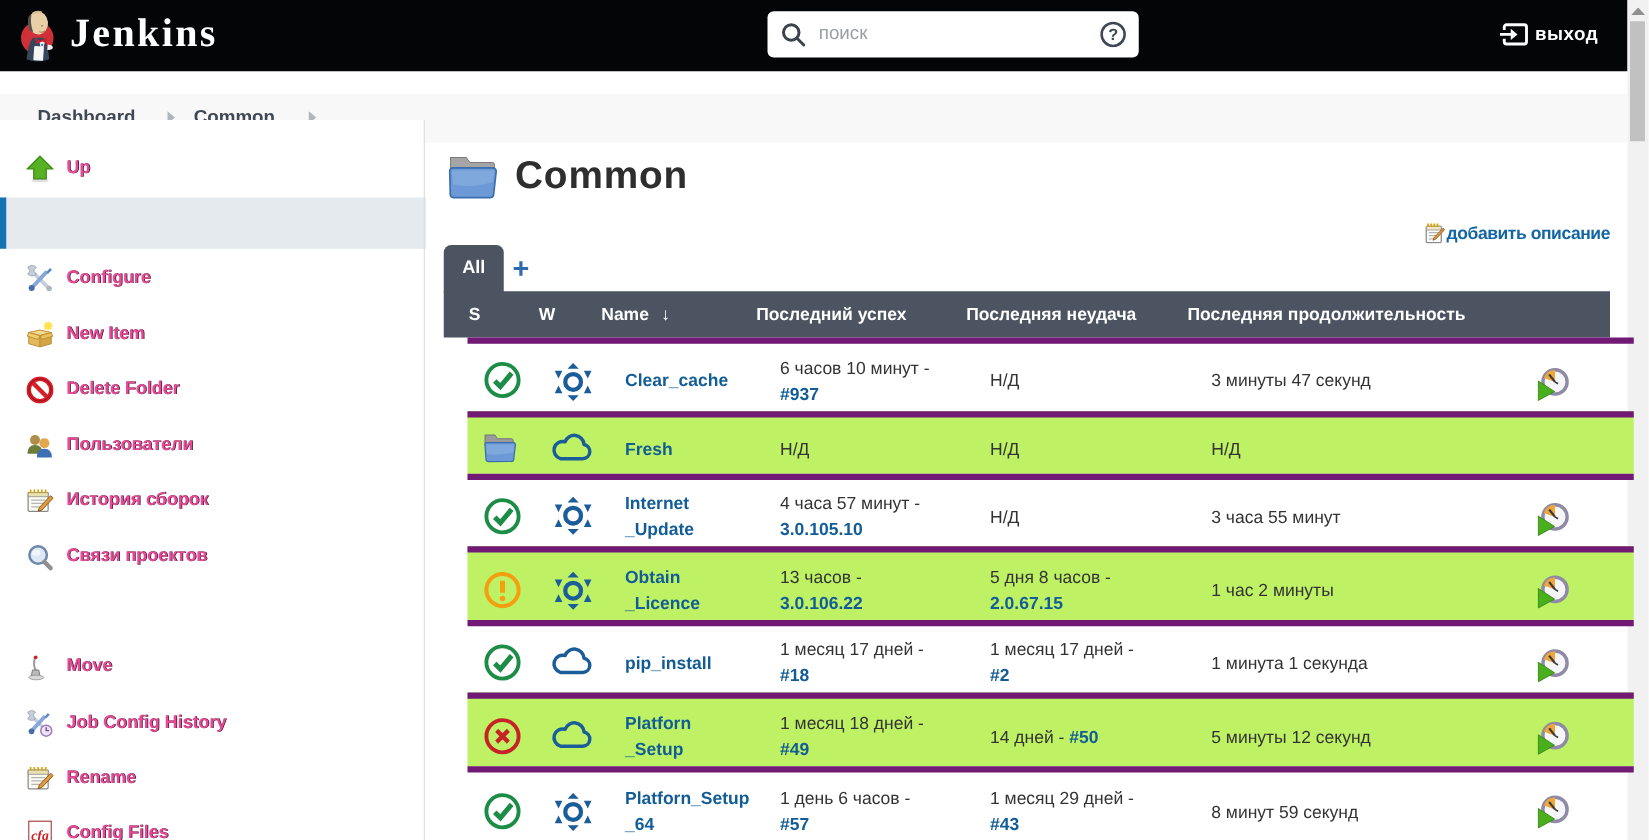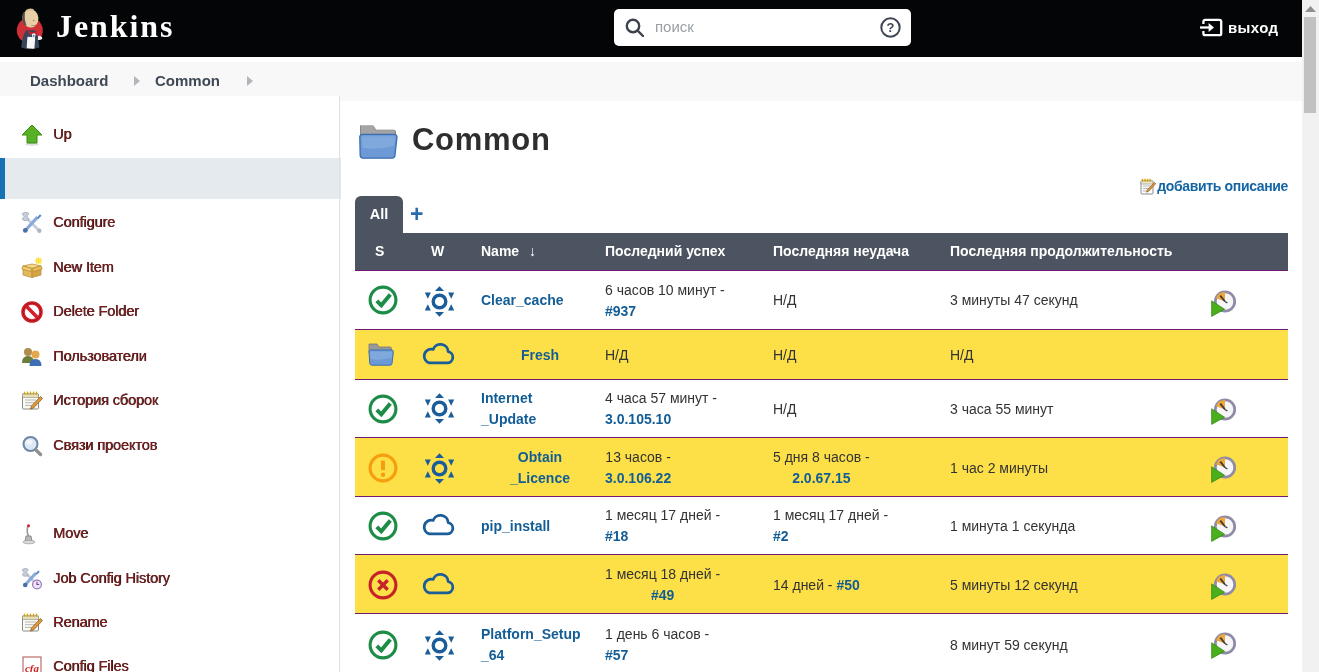--- a/index.html
+++ b/index.html
@@ -15,43 +15,43 @@
     font-weight:bold; font-size:32px; letter-spacing:1.9px; }
   #search { left:614px; top:9px; width:297px; height:37px; background:#fff; border-radius:5px; }
   #searchPh { left:655px; top:18px; font-size:15px; color:#9a9fa4; }
   #logout { left:1228px; top:19px; color:#fff; font-weight:bold; font-size:15px; letter-spacing:0.4px;}
 
   
   #sb { left:1302px; top:0; width:17px; height:672px; background:#f1f1f1; }
   #sbThumb { left:1304px; top:17px; width:12px; height:96px; background:#c1c1c1; }
 
   
-  #crumbs { left:0; top:62px; width:1302px; height:39px; background:#f8f8f8;text-align:center; }
+  #crumbs { left:0; top:75px; width:1302px; height:39px; background:#f8f8f8;text-align:center; }
   .crumb { position:absolute; top:10px; font-size:15px; font-weight:bold; color:#3f4854; }
 
   
   #side { left:0; top:96px; width:339px; height:576px; background:#fff; }
   .titem { position:absolute; left:0; width:339px; height:44px; }
   .titem .ticon { position:absolute; left:21px; top:11px; width:22px; height:22px; }
-  .titem .ttext { position:absolute; left:53px; top:13px; font-size:14.5px; letter-spacing:-0.1px; color:#7f1d1d; text-shadow:0.6px 0 0 #222; }
+  .titem .ttext { position:absolute; left:53px; top:13px; font-size:14.5px; letter-spacing:-0.1px; color:#ec4899; text-shadow:0.6px 0 0 #222;font-weight:bold; }
   #selItem { left:0px; top:62px; width:341px; height:41px; background:#e4eaee; border-left:5px solid #1573b4; }
   #sideDiv { left:339px; top:96px; width:1px; height:576px; background:#e0e0e0; }
 
   
   #mainTitle { left:412px; top:122px; font-size:31px; font-weight:bold; color:#2e2e2e; letter-spacing:0.7px; }
   #addDesc { right:31px; top:178px; font-size:14px; letter-spacing:-0.35px; font-weight:bold; color:#1465a4; }
   #tabAll { left:355px; top:196px; width:48px; height:38px; background:#4b5460; border-radius:6px 6px 0 0;
      color:#fff; font-weight:bold; font-size:14.5px; text-align:center; line-height:37px; }
   #tabPlus { left:410px; top:201px; color:#2b6cb0; font-size:23px; font-weight:bold; }
   #thead { left:355px; top:233px; width:933px; height:37px; background:#4b5460; color:#fff;
      font-weight:bold; font-size:14px; }
   .th { position:absolute; top:10px; }
 
-  .row { position:absolute; left:355px; width:933px; border-top:1px solid #701a75; }
-  .odd { background:#fde047;text-align:center; }
+  .row { position:absolute; left:374px; width:933px; border-top:5px solid #701a75; }
+  .odd { background:#bef264; }
   .cell { position:absolute; font-size:14px; color:#333; line-height:21px; }
   .lnk { color:#135d96; font-weight:bold; text-decoration:none; }
   .nm  { position:absolute; left:481px; width:118px; font-size:14px; line-height:21px; }
   .cicon { position:absolute; }
 </style>
 </head>
 <body>
 <div id="page">
   <div class="abs" id="hdr"></div>
   <div class="abs" id="sb"></div>
@@ -393,36 +393,38 @@
         </svg>
     </div>
 
     <div class="row odd" style="top:554px;height:59px">
       <svg class="cicon" style="left:13px;top:15px" width="30" height="30" viewBox="0 0 30 30">
           <use href="#i-fail"></use>
         </svg>
       <svg class="cicon" style="left:67px;top:17px" width="33" height="24" viewBox="0 0 33 24">
           <use href="#i-cloud"></use>
         </svg>
+      <div class="nm" style="left:126px;top:9px"><a class="lnk">Platforn<br>_Setup</a></div>
       <div class="cell" style="left:250px;top:9px">1 месяц 18 дней -<br><a class="lnk">#49</a></div>
       <div class="cell" style="left:418px;top:20px">14 дней - <a class="lnk">#50</a></div>
       <div class="cell" style="left:595px;top:20px">5 минуты 12 секунд</div>
       <svg class="cicon" style="left:856px;top:18px" width="26" height="27" viewBox="0 0 26 27">
           <use href="#i-build"></use>
         </svg>
     </div>
 
     <div class="row" style="top:613px;height:59px">
       <svg class="cicon" style="left:13px;top:16px" width="30" height="30" viewBox="0 0 30 30">
           <use href="#i-ok"></use>
         </svg>
       <svg class="cicon" style="left:69px;top:16px" width="31" height="31" viewBox="0 0 31 31">
           <use href="#i-sun"></use>
         </svg>
       <div class="nm" style="left:126px;top:10px"><a class="lnk">Platforn_Setup<br>_64</a></div>
       <div class="cell" style="left:250px;top:10px">1 день 6 часов -<br><a class="lnk">#57</a></div>
+      <div class="cell" style="left:418px;top:10px">1 месяц 29 дней -<br><a class="lnk">#43</a></div>
       <div class="cell" style="left:595px;top:21px">8 минут 59 секунд</div>
       <svg class="cicon" style="left:856px;top:18px" width="26" height="27" viewBox="0 0 26 27">
           <use href="#i-build"></use>
         </svg>
     </div>
   </div>
 </div>
 
 </body></html>

